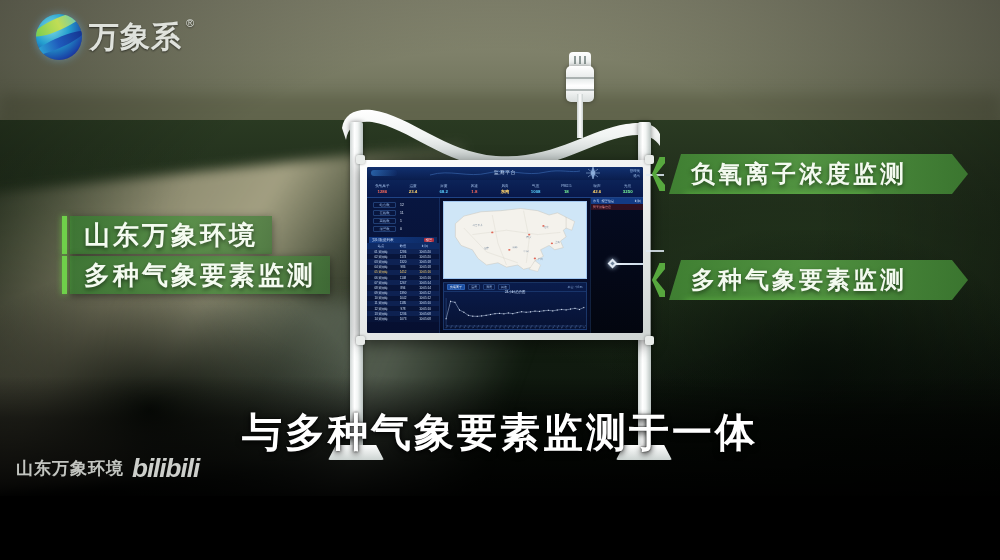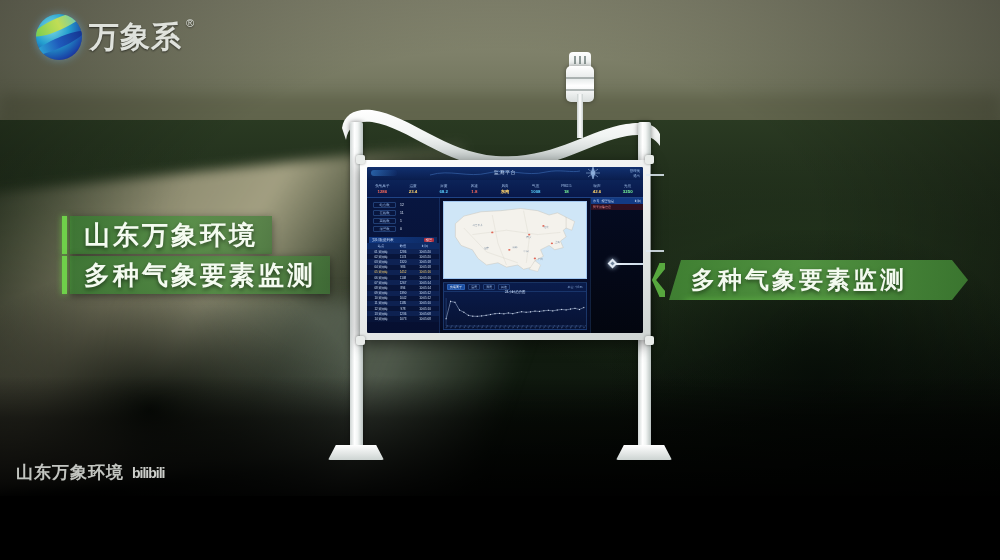--- a/index.html
+++ b/index.html
@@ -193,21 +193,21 @@
   #rb2{left:652px;top:228px;width:316px;margin-top:30px;}
 
   
   .subtitle{position:absolute;left:0;right:0;bottom:36px;text-align:center;
     font-size:40px;font-weight:bold;color:#ffffff;letter-spacing:3px;
     text-shadow:0 2px 6px rgba(0,0,0,.95),0 0 2px rgba(0,0,0,.9);}
 
   
   .watermark{position:absolute;left:16px;bottom:12px;display:flex;align-items:center;gap:8px;opacity:.85;}
   .wm-text{font-size:17px;font-weight:bold;color:#e3e6e1;letter-spacing:1px;}
-  .wm-bili{font-size:14px;font-weight:bold;color:#f0f2ee;letter-spacing:-1px;}
+  .wm-bili{font-size:26px;font-weight:bold;color:#f0f2ee;letter-spacing:-1px;font-style:italic;}
 </style>
 </head>
 <body>
 
 <div id="stage">
 
   <div class="bg-sky"></div>
   <div class="bg-far-hill"></div>
   <div class="bg-forest"></div>
   <div class="bg-river"></div>
@@ -562,27 +562,35 @@
 
   <div class="lbanner" id="lb1">
     <div class="edge"></div>
     <div class="txt">山东万象环境</div>
   </div>
   <div class="lbanner" id="lb2">
     <div class="edge"></div>
     <div class="txt">多种气象要素监测</div>
   </div>
 
+  <div class="rbanner" id="rb1">
+    <div class="rb-chev"></div>
+    <div class="rb-body arrow">
+      <div class="rb-txt">负氧离子浓度监测</div>
+      <div class="rb-under"></div>
+    </div>
+  </div>
   <div class="rbanner" id="rb2">
     <div class="rb-chev"></div>
     <div class="rb-body arrow">
       <div class="rb-txt">多种气象要素监测</div>
       <div class="rb-under"></div>
     </div>
   </div>
 
+  <div class="subtitle">与多种气象要素监测于一体</div>
 
   <div class="watermark">
     <span class="wm-text">山东万象环境</span>
     <span class="wm-bili">bilibili</span>
   </div>
 
 </div>
 
 </body></html>

